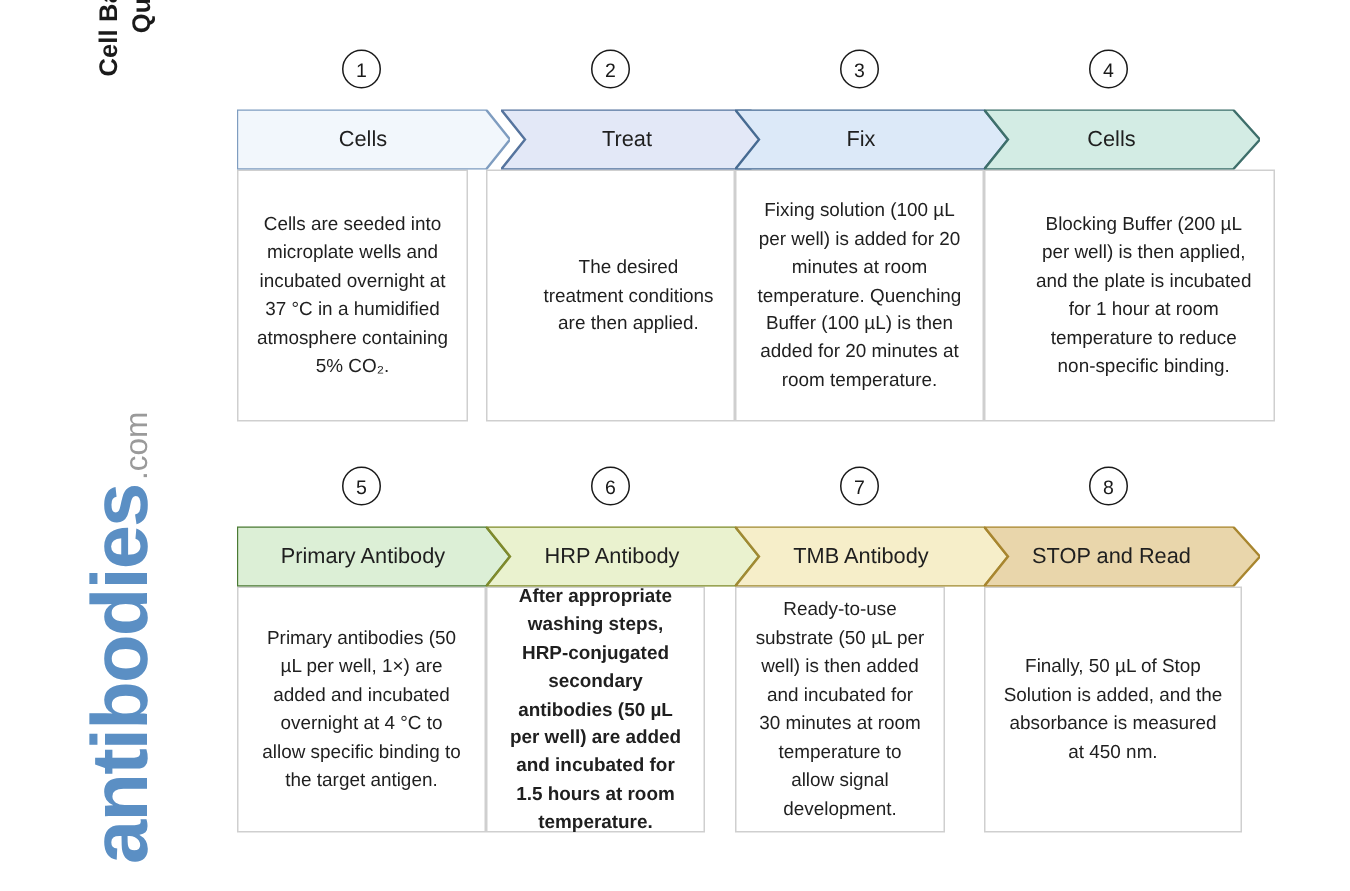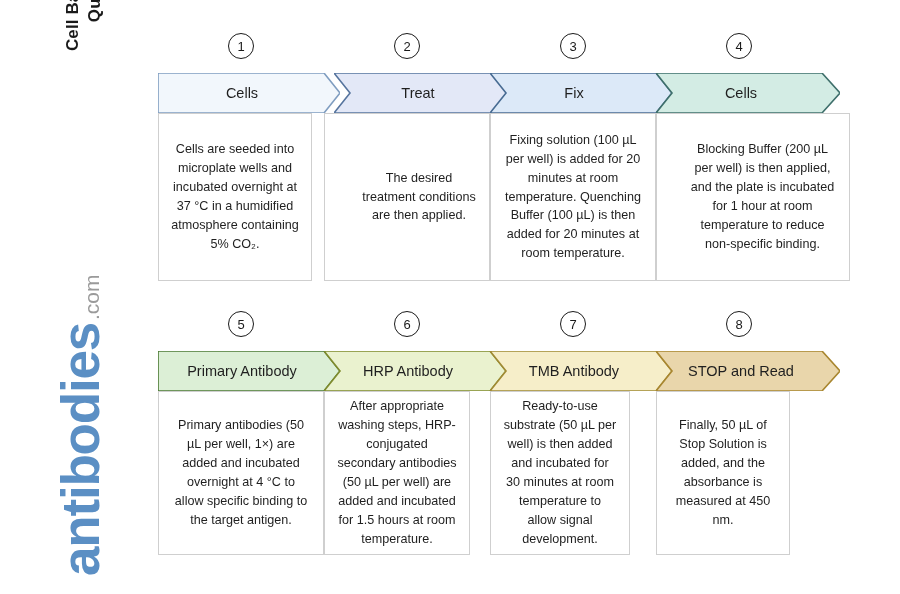--- a/index.html
+++ b/index.html
@@ -256,23 +256,23 @@
             <polygon points="0,0 166,0 184,20 166,40 0,40 16,20" fill="#e9d6ab" stroke="#a8862f" stroke-width="1.6" stroke-linejoin="miter"></polygon>
           </svg>
         </span>
         <span class="chev-label">STOP and Read</span>
       </div>
     </div>
   <div class="body-strip">
       <div class="body-cell" style="left: 0px; width: 166px;">
         <p>Primary antibodies (50 µL per well, 1×) are added and incubated overnight at 4 °C to allow specific binding to the target antigen.</p>
       </div>
-      <div class="body-cell" style="left: 166px; width: 146px;">
+      <div class="body-cell" style="left: 166px; width: 146px; font-weight: bold;">
         <p>After appropriate washing steps, HRP-conjugated secondary antibodies (50 µL per well) are added and incubated for 1.5 hours at room temperature.</p>
       </div>
       <div class="body-cell" style="left: 332px; width: 140px;">
         <p>Ready-to-use substrate (50 µL per well) is then added and incubated for 30 minutes at room temperature to allow signal development.</p>
       </div>
-      <div class="body-cell" style="left: 498px; width: 134px; align-items: center;">
+      <div class="body-cell" style="left: 498px; width: 172px; align-items: center;">
         <p>Finally, 50 µL of Stop Solution is added, and the absorbance is measured at 450 nm.</p>
       </div>
     </div>
 </div>
 
 </body></html>

